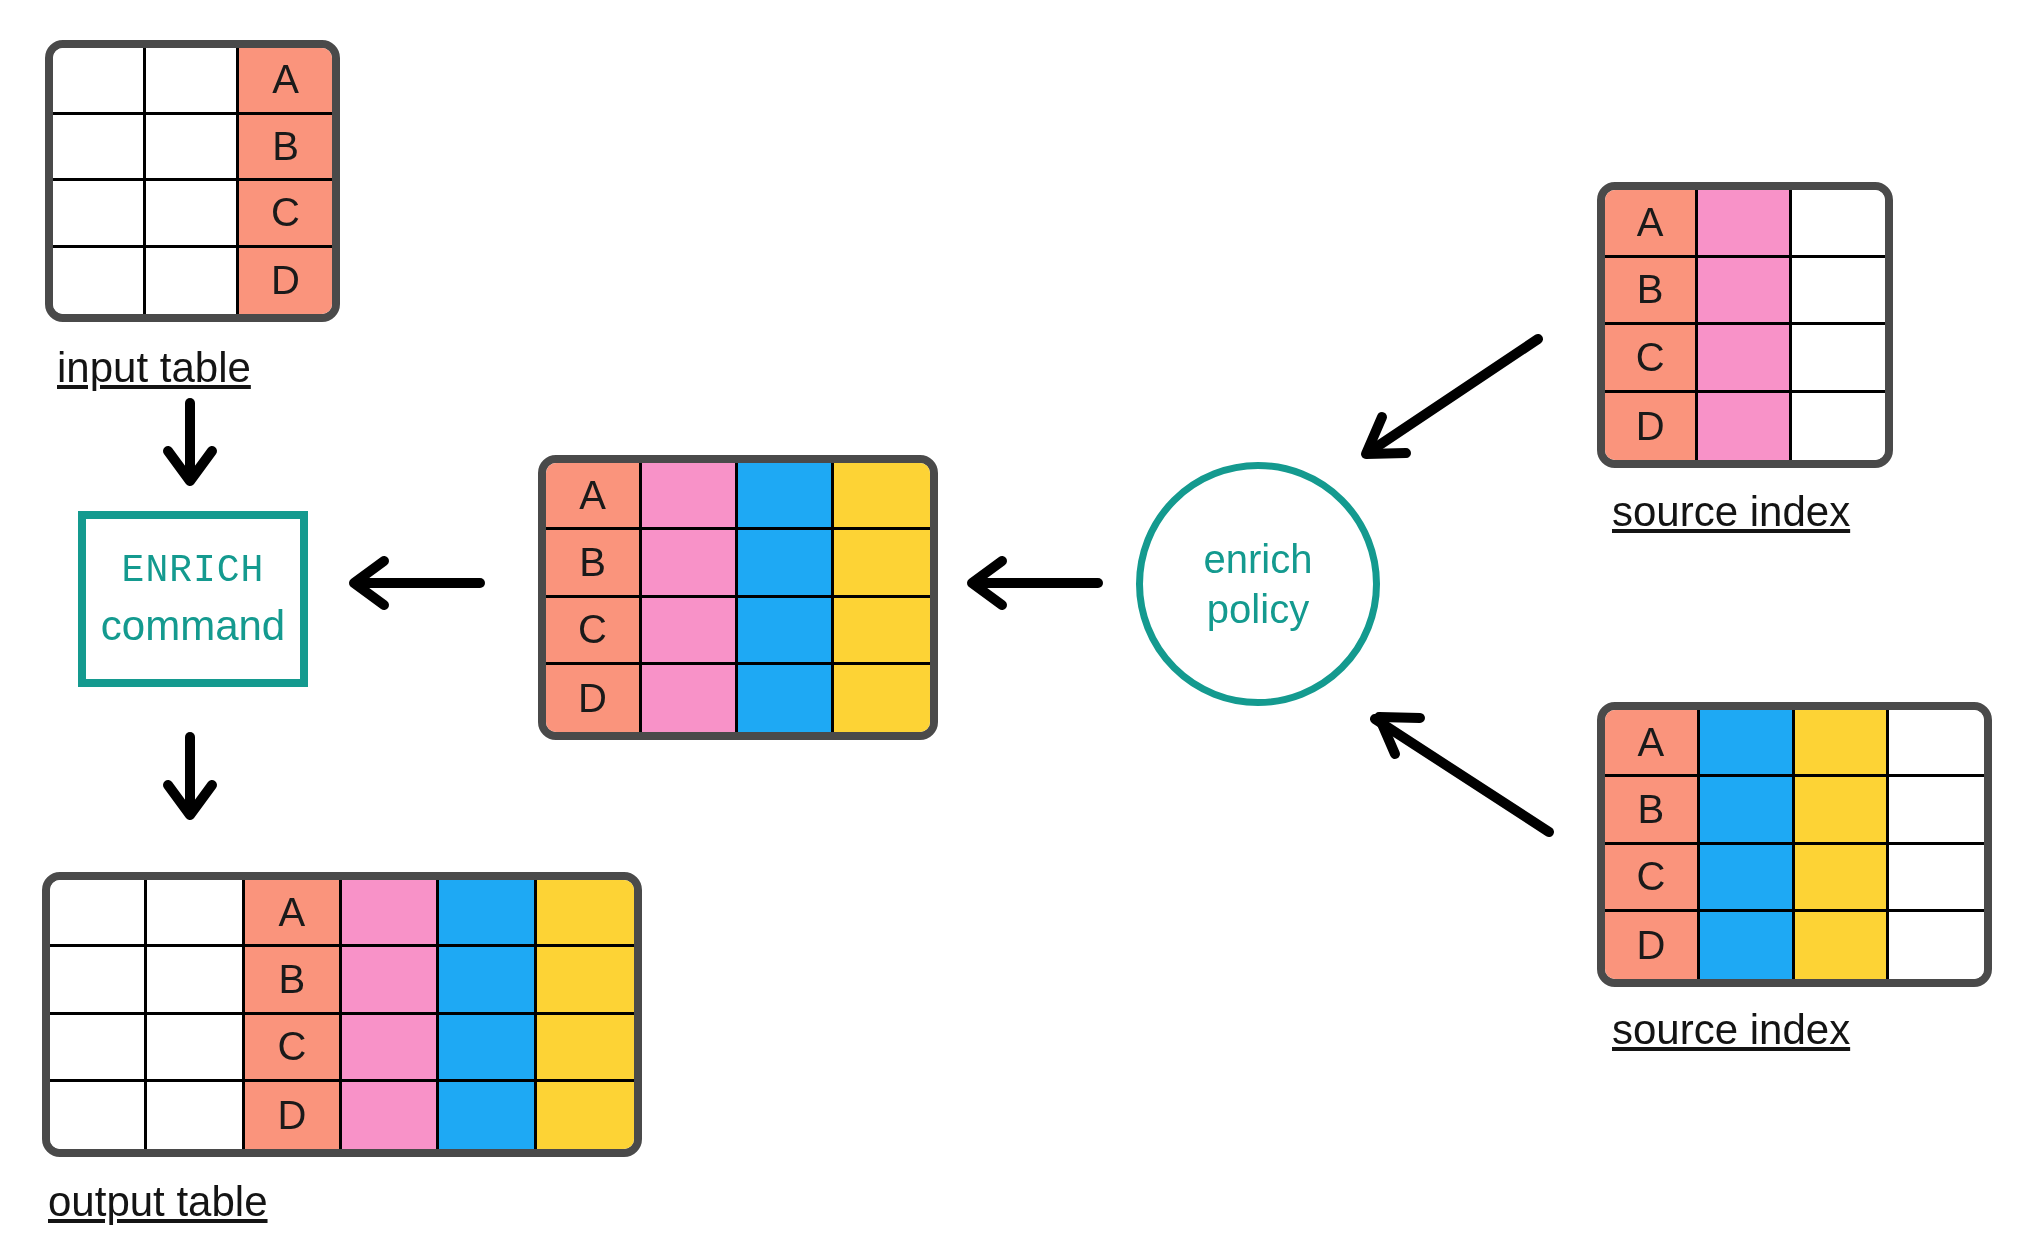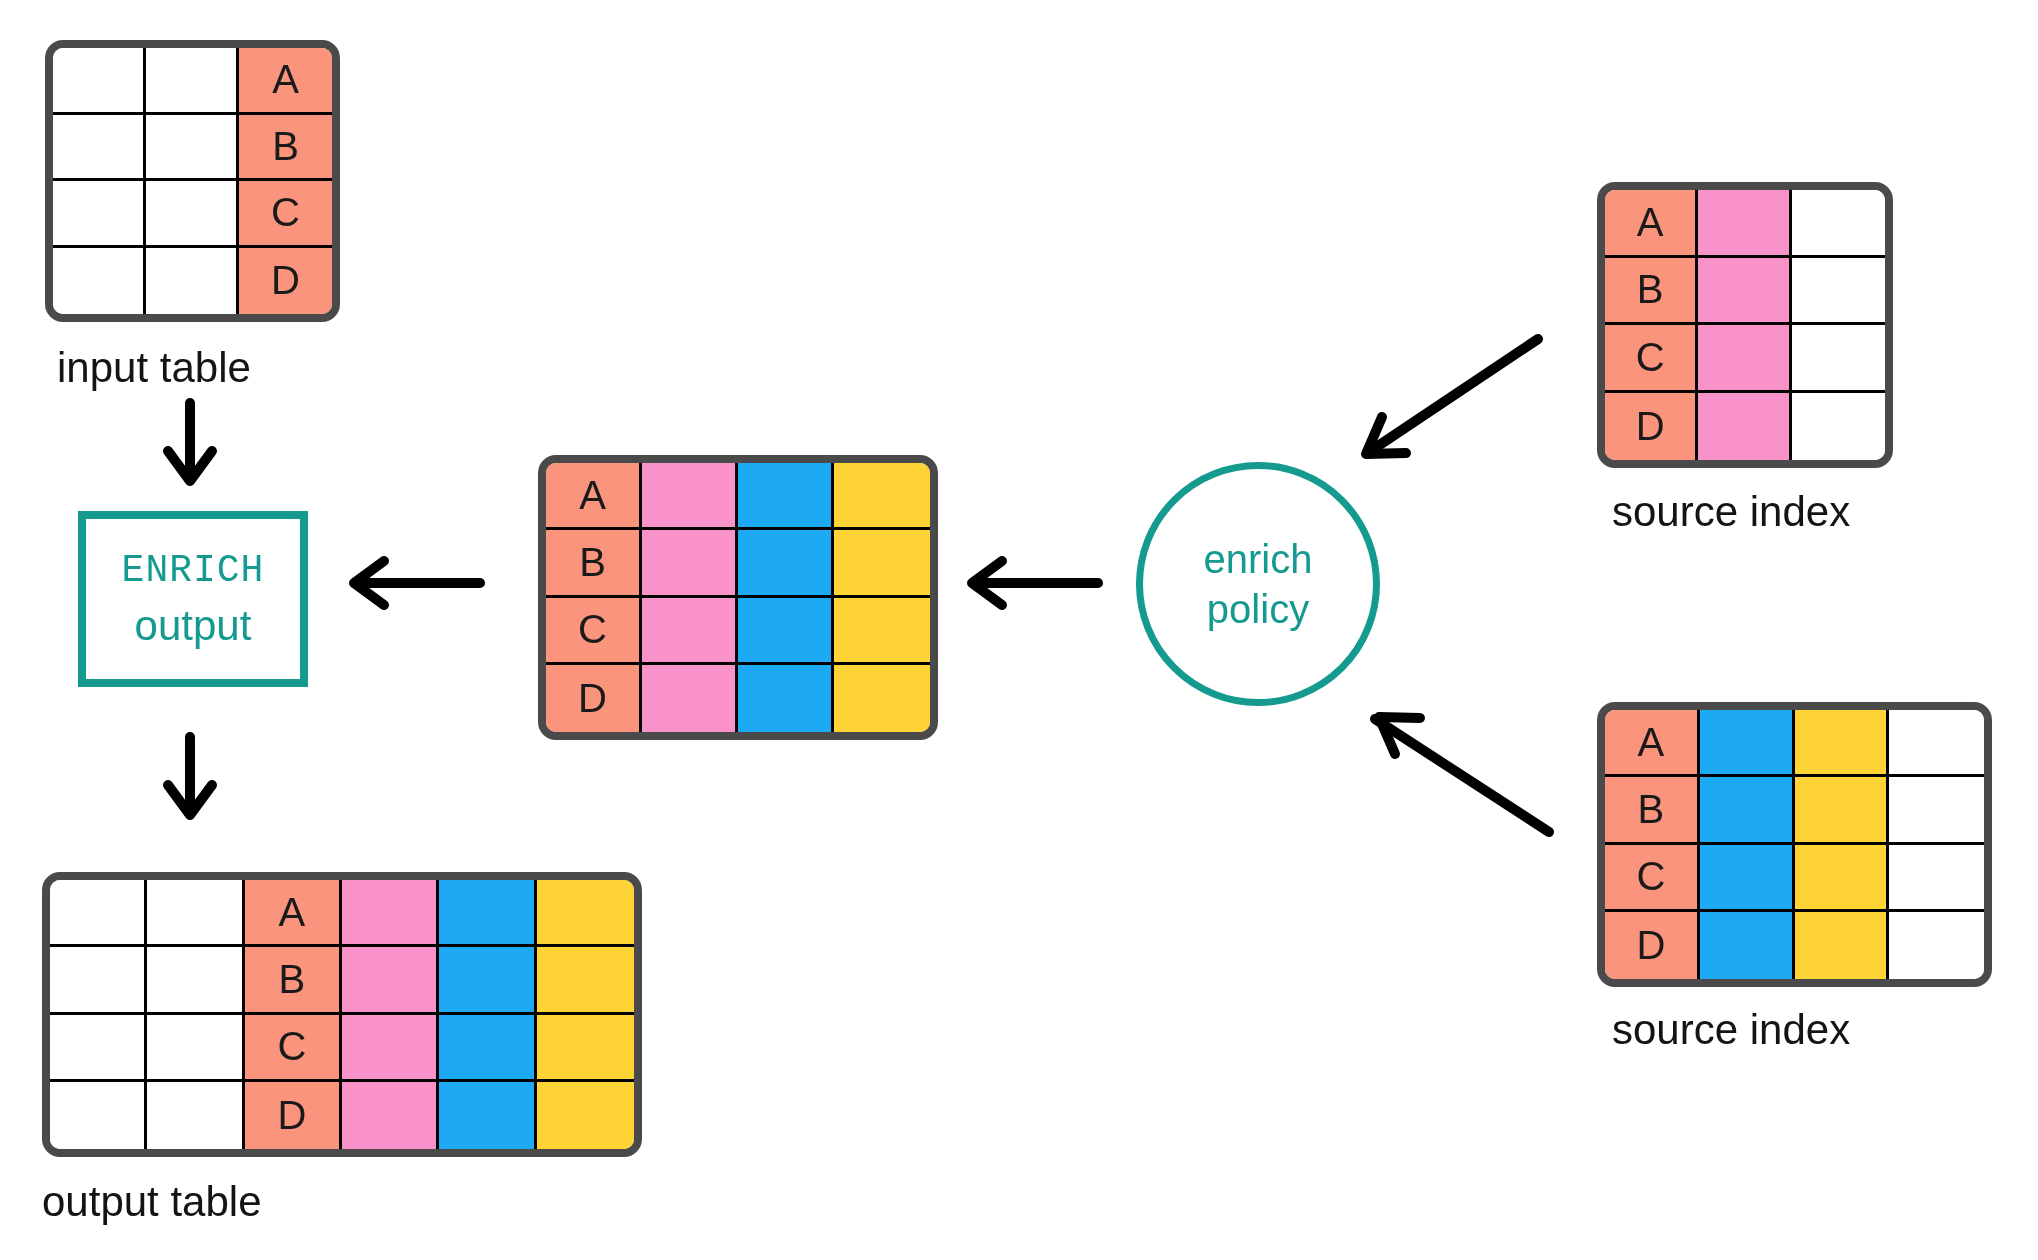--- a/index.html
+++ b/index.html
@@ -34,26 +34,27 @@
   .t-enrich-index {left:538px; top:455px; width:400px; height:285px;}
   .t-source-top   {left:1597px;top:182px; width:296px; height:286px;}
   .t-source-bottom{left:1597px;top:702px; width:395px; height:285px;}
   .t-output       {left:42px;  top:872px; width:600px; height:285px;}
   
   .tlabel{
     position:absolute;
     font-size:42px;
     color:#141414;
     white-space:nowrap;
+    text-decoration:underline;
   }
   .l-input        {left:57px;  top:344px;}
   .l-enrich-index {left:552px; top:746px;}
   .l-source-top   {left:1612px;top:488px;}
   .l-source-bottom{left:1612px;top:1006px;}
-  .l-output       {left:42px;  top:1178px;}
+  .l-output       {left:48px;  top:1178px;}
   
   .cmdbox{
     position:absolute;
     left:78px;top:511px;width:230px;height:176px;
     box-sizing:border-box;
     border:8px solid #149A8F;
     display:flex;flex-direction:column;
     align-items:center;justify-content:center;
     gap:10px;
     background:#fff;
@@ -103,21 +104,21 @@
       <div class="cell" style="background: rgb(255, 255, 255);"></div>
       <div class="cell" style="background: rgb(250, 148, 124); border-right: none;">C</div>
       <div class="cell" style="background: rgb(255, 255, 255); border-bottom: none;"></div>
       <div class="cell" style="background: rgb(255, 255, 255); border-bottom: none;"></div>
       <div class="cell" style="background: rgb(250, 148, 124); border-right: none; border-bottom: none;">D</div>
     </div>
   <div class="tlabel l-input">input table</div>
 
   <div class="cmdbox">
     <span class="line1">ENRICH</span>
-    <span class="line2">output</span>
+    <span class="line2">command</span>
   </div>
 
   <div class="dtable t-output" style="grid-template-columns: repeat(6, 1fr);">
       <div class="cell" style="background: rgb(255, 255, 255);"></div>
       <div class="cell" style="background: rgb(255, 255, 255);"></div>
       <div class="cell" style="background: rgb(250, 148, 124);">A</div>
       <div class="cell" style="background: rgb(248, 146, 200);"></div>
       <div class="cell" style="background: rgb(30, 169, 244);"></div>
       <div class="cell" style="background: rgb(253, 211, 53); border-right: none;"></div>
       <div class="cell" style="background: rgb(255, 255, 255);"></div>

